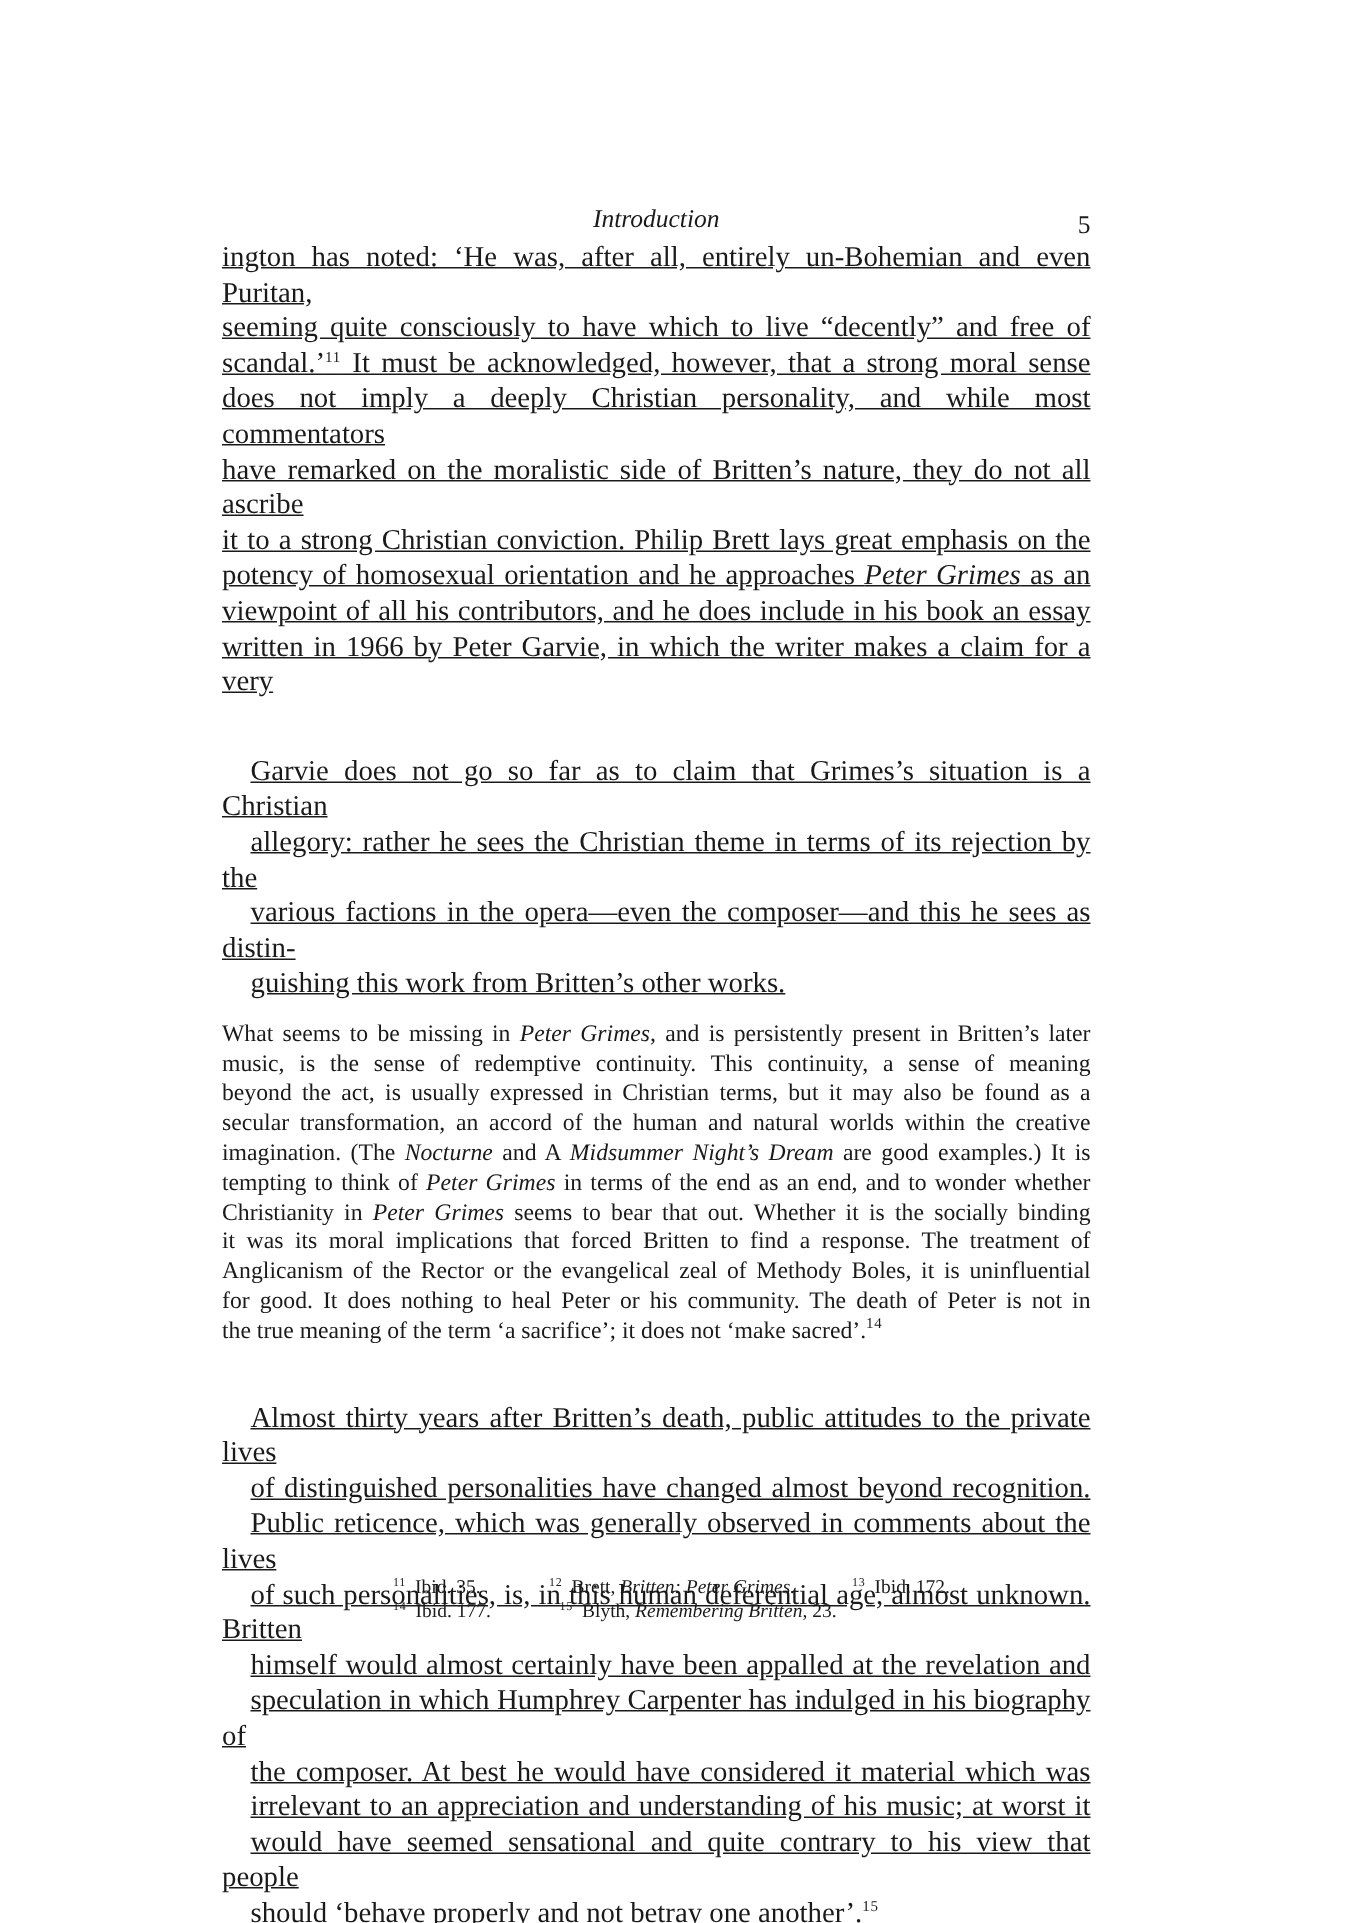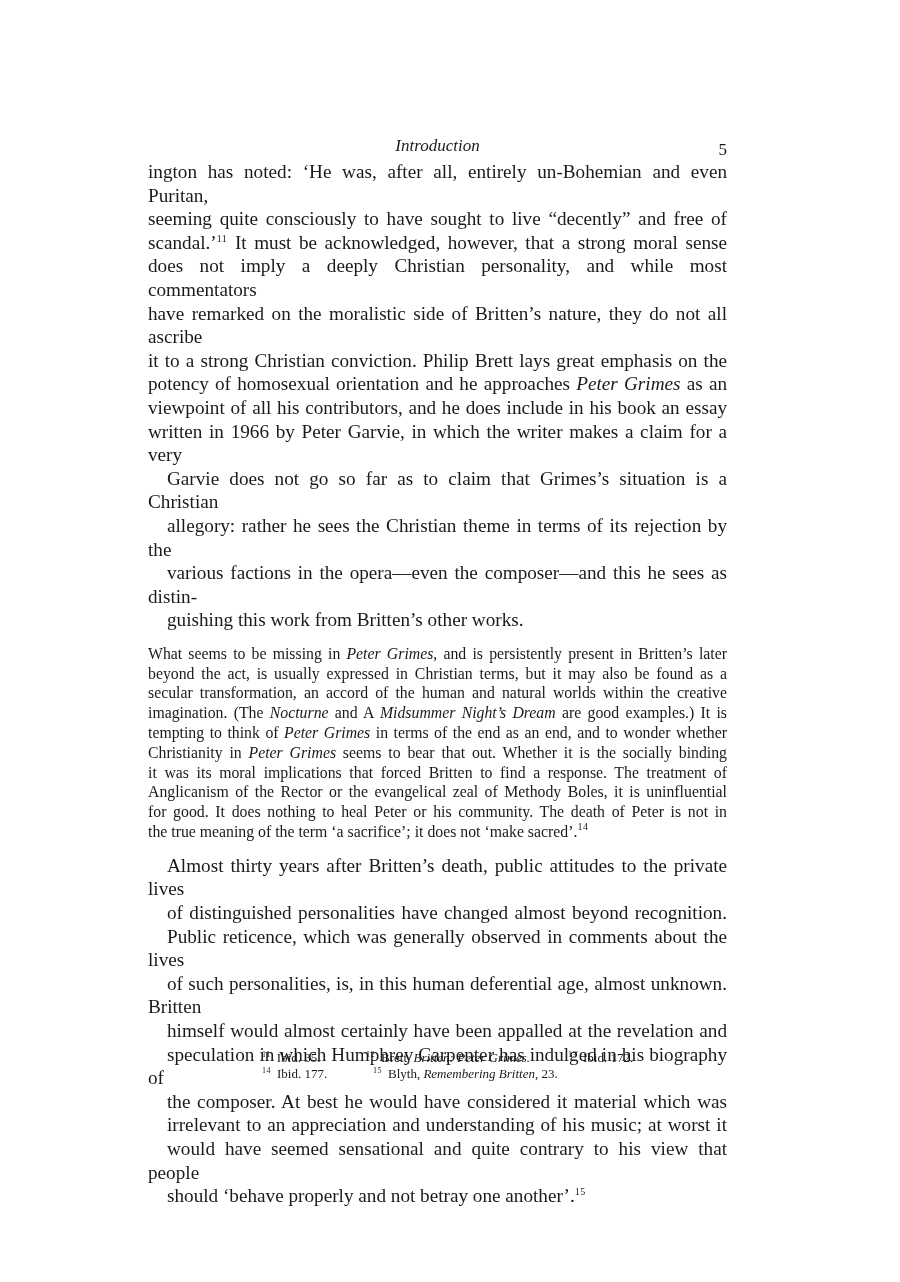--- a/index.html
+++ b/index.html
@@ -39,23 +39,25 @@
       right: 0;
       top: 4px;
       font-size: 17px;
     }
     .body-text p {
       margin: 0;
       font-size: 19.2px;
       line-height: 23.6px;
       text-align: justify;
       hyphens: manual;
+      text-decoration: underline;
     }
     .body-text p.indent {
       text-indent: 19px;
+      margin-top: 36px;
     }
     .blockquote {
       margin: 12px 0 12px 0;
     }
     .blockquote p {
       margin: 0;
       font-size: 15.8px;
       line-height: 19.8px;
       text-align: justify;
     }
@@ -102,40 +104,41 @@
 
 <div class="page">
   <div class="running-head">
     <span class="running-title">Introduction</span>
     <span class="page-number">5</span>
   </div>
 
   <div class="body-text">
     <p>
         <span class="line">ington has noted: ‘He was, after all, entirely un-Bohemian and even Puritan,</span>
-        <span class="line">seeming quite consciously to have sought to live “decently” and free of</span>
+        <span class="line">seeming quite consciously to have which to live “decently” and free of</span>
         <span class="line">scandal.’<sup>11</sup> It must be acknowledged, however, that a strong moral sense</span>
         <span class="line">does not imply a deeply Christian personality, and while most commentators</span>
         <span class="line">have remarked on the moralistic side of Britten’s nature, they do not all ascribe</span>
         <span class="line">it to a strong Christian conviction. Philip Brett lays great emphasis on the</span>
         <span class="line">potency of homosexual orientation and he approaches <em>Peter Grimes</em> as an</span>
         <span class="line">viewpoint of all his contributors, and he does include in his book an essay</span>
         <span class="line">written in 1966 by Peter Garvie, in which the writer makes a claim for a very</span>
       </p>
     <p class="indent">
         <span class="line">Garvie does not go so far as to claim that Grimes’s situation is a Christian</span>
         <span class="line">allegory: rather he sees the Christian theme in terms of its rejection by the</span>
         <span class="line">various factions in the opera—even the composer—and this he sees as distin-</span>
         <span class="line last">guishing this work from Britten’s other works.</span>
       </p>
   </div>
 
   <div class="blockquote">
     <p>
         <span class="line">What seems to be missing in <em>Peter Grimes</em>, and is persistently present in Britten’s later</span>
+        <span class="line">music, is the sense of redemptive continuity. This continuity, a sense of meaning</span>
         <span class="line">beyond the act, is usually expressed in Christian terms, but it may also be found as a</span>
         <span class="line">secular transformation, an accord of the human and natural worlds within the creative</span>
         <span class="line">imagination. (The <em>Nocturne</em> and A <em>Midsummer Night’s Dream</em> are good examples.) It is</span>
         <span class="line">tempting to think of <em>Peter Grimes</em> in terms of the end as an end, and to wonder whether</span>
         <span class="line">Christianity in <em>Peter Grimes</em> seems to bear that out. Whether it is the socially binding</span>
         <span class="line">it was its moral implications that forced Britten to find a response. The treatment of</span>
         <span class="line">Anglicanism of the Rector or the evangelical zeal of Methody Boles, it is uninfluential</span>
         <span class="line">for good. It does nothing to heal Peter or his community. The death of Peter is not in</span>
         <span class="line last">the true meaning of the term ‘a sacrifice’; it does not ‘make sacred’.<sup>14</sup></span>
       </p>

